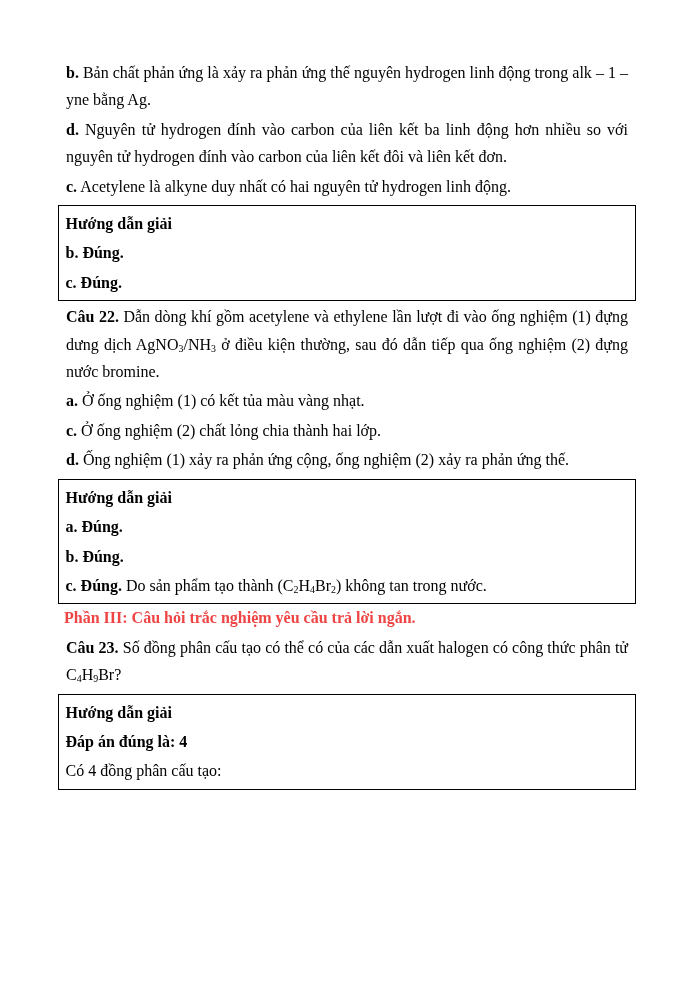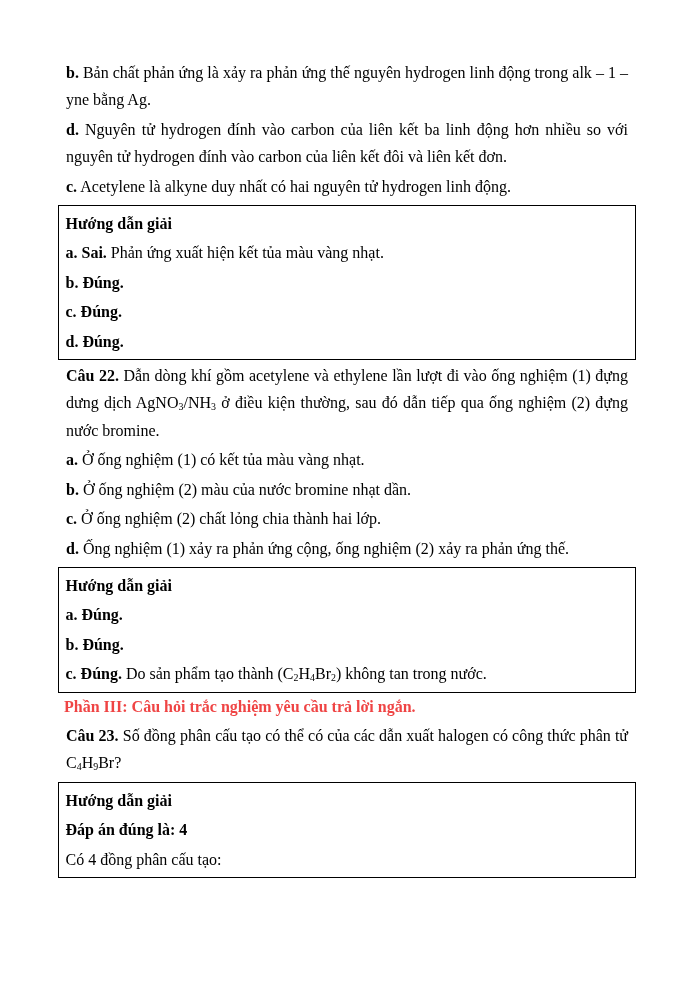--- a/index.html
+++ b/index.html
@@ -53,30 +53,27 @@
   <div class="content">
 
     <p class="para"><b>b.</b><span> Bản chất phản ứng là xảy ra phản ứng thế nguyên hydrogen linh động trong alk – 1 – yne bằng Ag.</span></p>
 
     <p class="para"><b>d.</b><span> Nguyên tử hydrogen đính vào carbon của liên kết ba linh động hơn nhiều so với nguyên tử hydrogen đính vào carbon của liên kết đôi và liên kết đơn.</span></p>
 
     <p class="para"><b>c.</b><span> Acetylene là alkyne duy nhất có hai nguyên tử hydrogen linh động.</span></p>
 
     <div class="hdg-box">
       <p class="line"><b>Hướng dẫn giải</b></p>
-      <p class="line"><b>a. Sai.</b><span> Phản ứng xuất hiện kết tủa màu vàng nhạt.</span></p>
       <p class="line"><b>b. Đúng.</b></p>
       <p class="line"><b>c. Đúng.</b></p>
-      <p class="line"><b>d. Đúng.</b></p>
     </div>
 
     <p class="para"><b>Câu 22.</b><span> Dẫn dòng khí gồm acetylene và ethylene lần lượt đi vào ống nghiệm (1) đựng dưng dịch AgNO</span><sub>3</sub><span>/NH</span><sub>3</sub><span> ở điều kiện thường, sau đó dẫn tiếp qua ống nghiệm (2) đựng nước bromine.</span></p>
 
     <p class="para"><b>a.</b><span> Ở ống nghiệm (1) có kết tủa màu vàng nhạt.</span></p>
-    <p class="para"><b>b.</b><span> Ở ống nghiệm (2) màu của nước bromine nhạt dần.</span></p>
     <p class="para"><b>c.</b><span> Ở ống nghiệm (2) chất lỏng chia thành hai lớp.</span></p>
     <p class="para"><b>d.</b><span> Ống nghiệm (1) xảy ra phản ứng cộng, ống nghiệm (2) xảy ra phản ứng thế.</span></p>
 
     <div class="hdg-box">
       <p class="line"><b>Hướng dẫn giải</b></p>
       <p class="line"><b>a. Đúng.</b></p>
       <p class="line"><b>b. Đúng.</b></p>
       <p class="line"><b>c. Đúng.</b><span> Do sản phẩm tạo thành (C</span><sub>2</sub><span>H</span><sub>4</sub><span>Br</span><sub>2</sub><span>) không tan trong nước.</span></p>
     </div>
 

